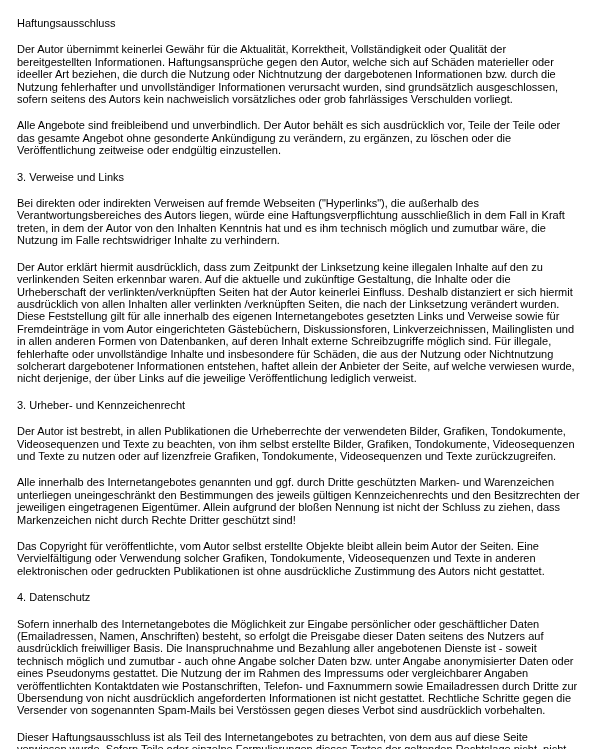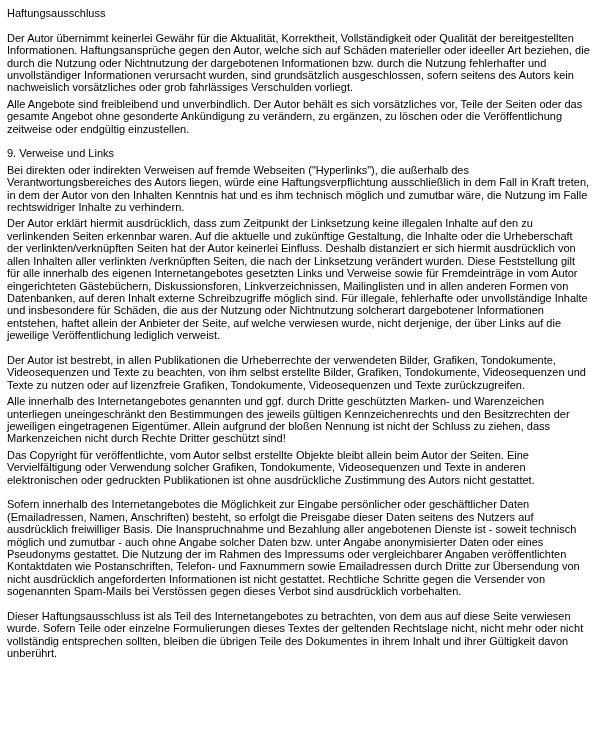--- a/index.html
+++ b/index.html
@@ -15,55 +15,57 @@
     padding: 3px 6px 0 3px;
     font-family: "Liberation Sans", "DejaVu Sans", sans-serif;
     font-size: 11px;
     line-height: 12.4px;
     color: #000000;
     overflow: hidden;
   }
   .doc-title,
   .section-heading,
   .paragraph {
-    margin: 4px;
+    margin: 14px;
     padding: 0;
     font-size: 11px;
     font-weight: normal;
     line-height: 12.4px;
   }
   .section {
     margin-top: 12.4px;
   }
 </style>
 </head>
 <body>
 
 <main>
 
   <h1 class="doc-title">Haftungsausschluss</h1>
 
   <section class="section">
     <p class="paragraph">Der Autor übernimmt keinerlei Gewähr für die Aktualität, Korrektheit, Vollständigkeit oder Qualität der bereitgestellten Informationen. Haftungsansprüche gegen den Autor, welche sich auf Schäden materieller oder ideeller Art beziehen, die durch die Nutzung oder Nichtnutzung der dargebotenen Informationen bzw. durch die Nutzung fehlerhafter und unvollständiger Informationen verursacht wurden, sind grundsätzlich ausgeschlossen, sofern seitens des Autors kein nachweislich vorsätzliches oder grob fahrlässiges Verschulden vorliegt.</p>
-    <p class="paragraph">Alle Angebote sind freibleibend und unverbindlich. Der Autor behält es sich vorsätzliches vor, Teile der Seiten oder das gesamte Angebot ohne gesonderte Ankündigung zu verändern, zu ergänzen, zu löschen oder die Veröffentlichung zeitweise oder endgültig einzustellen.</p>
+    <p class="paragraph">Alle Angebote sind freibleibend und unverbindlich. Der Autor behält es sich ausdrücklich vor, Teile der Teile oder das gesamte Angebot ohne gesonderte Ankündigung zu verändern, zu ergänzen, zu löschen oder die Veröffentlichung zeitweise oder endgültig einzustellen.</p>
   </section>
 
   <section class="section">
-    <h2 class="section-heading">9. Verweise und Links</h2>
+    <h2 class="section-heading">3. Verweise und Links</h2>
     <p class="paragraph">Bei direkten oder indirekten Verweisen auf fremde Webseiten ("Hyperlinks"), die außerhalb des Verantwortungsbereiches des Autors liegen, würde eine Haftungsverpflichtung ausschließlich in dem Fall in Kraft treten, in dem der Autor von den Inhalten Kenntnis hat und es ihm technisch möglich und zumutbar wäre, die Nutzung im Falle rechtswidriger Inhalte zu verhindern.</p>
     <p class="paragraph">Der Autor erklärt hiermit ausdrücklich, dass zum Zeitpunkt der Linksetzung keine illegalen Inhalte auf den zu verlinkenden Seiten erkennbar waren. Auf die aktuelle und zukünftige Gestaltung, die Inhalte oder die Urheberschaft der verlinkten/verknüpften Seiten hat der Autor keinerlei Einfluss. Deshalb distanziert er sich hiermit ausdrücklich von allen Inhalten aller verlinkten /verknüpften Seiten, die nach der Linksetzung verändert wurden. Diese Feststellung gilt für alle innerhalb des eigenen Internetangebotes gesetzten Links und Verweise sowie für Fremdeinträge in vom Autor eingerichteten Gästebüchern, Diskussionsforen, Linkverzeichnissen, Mailinglisten und in allen anderen Formen von Datenbanken, auf deren Inhalt externe Schreibzugriffe möglich sind. Für illegale, fehlerhafte oder unvollständige Inhalte und insbesondere für Schäden, die aus der Nutzung oder Nichtnutzung solcherart dargebotener Informationen entstehen, haftet allein der Anbieter der Seite, auf welche verwiesen wurde, nicht derjenige, der über Links auf die jeweilige Veröffentlichung lediglich verweist.</p>
   </section>
 
   <section class="section">
+    <h2 class="section-heading">3. Urheber- und Kennzeichenrecht</h2>
     <p class="paragraph">Der Autor ist bestrebt, in allen Publikationen die Urheberrechte der verwendeten Bilder, Grafiken, Tondokumente, Videosequenzen und Texte zu beachten, von ihm selbst erstellte Bilder, Grafiken, Tondokumente, Videosequenzen und Texte zu nutzen oder auf lizenzfreie Grafiken, Tondokumente, Videosequenzen und Texte zurückzugreifen.</p>
     <p class="paragraph">Alle innerhalb des Internetangebotes genannten und ggf. durch Dritte geschützten Marken- und Warenzeichen unterliegen uneingeschränkt den Bestimmungen des jeweils gültigen Kennzeichenrechts und den Besitzrechten der jeweiligen eingetragenen Eigentümer. Allein aufgrund der bloßen Nennung ist nicht der Schluss zu ziehen, dass Markenzeichen nicht durch Rechte Dritter geschützt sind!</p>
     <p class="paragraph">Das Copyright für veröffentlichte, vom Autor selbst erstellte Objekte bleibt allein beim Autor der Seiten. Eine Vervielfältigung oder Verwendung solcher Grafiken, Tondokumente, Videosequenzen und Texte in anderen elektronischen oder gedruckten Publikationen ist ohne ausdrückliche Zustimmung des Autors nicht gestattet.</p>
   </section>
 
   <section class="section">
+    <h2 class="section-heading">4. Datenschutz</h2>
     <p class="paragraph">Sofern innerhalb des Internetangebotes die Möglichkeit zur Eingabe persönlicher oder geschäftlicher Daten (Emailadressen, Namen, Anschriften) besteht, so erfolgt die Preisgabe dieser Daten seitens des Nutzers auf ausdrücklich freiwilliger Basis. Die Inanspruchnahme und Bezahlung aller angebotenen Dienste ist - soweit technisch möglich und zumutbar - auch ohne Angabe solcher Daten bzw. unter Angabe anonymisierter Daten oder eines Pseudonyms gestattet. Die Nutzung der im Rahmen des Impressums oder vergleichbarer Angaben veröffentlichten Kontaktdaten wie Postanschriften, Telefon- und Faxnummern sowie Emailadressen durch Dritte zur Übersendung von nicht ausdrücklich angeforderten Informationen ist nicht gestattet. Rechtliche Schritte gegen die Versender von sogenannten Spam-Mails bei Verstössen gegen dieses Verbot sind ausdrücklich vorbehalten.</p>
   </section>
 
   <section class="section">
     <p class="paragraph">Dieser Haftungsausschluss ist als Teil des Internetangebotes zu betrachten, von dem aus auf diese Seite verwiesen wurde. Sofern Teile oder einzelne Formulierungen dieses Textes der geltenden Rechtslage nicht, nicht mehr oder nicht vollständig entsprechen sollten, bleiben die übrigen Teile des Dokumentes in ihrem Inhalt und ihrer Gültigkeit davon unberührt.</p>
   </section>
 
 </main>
 
 </body></html>

